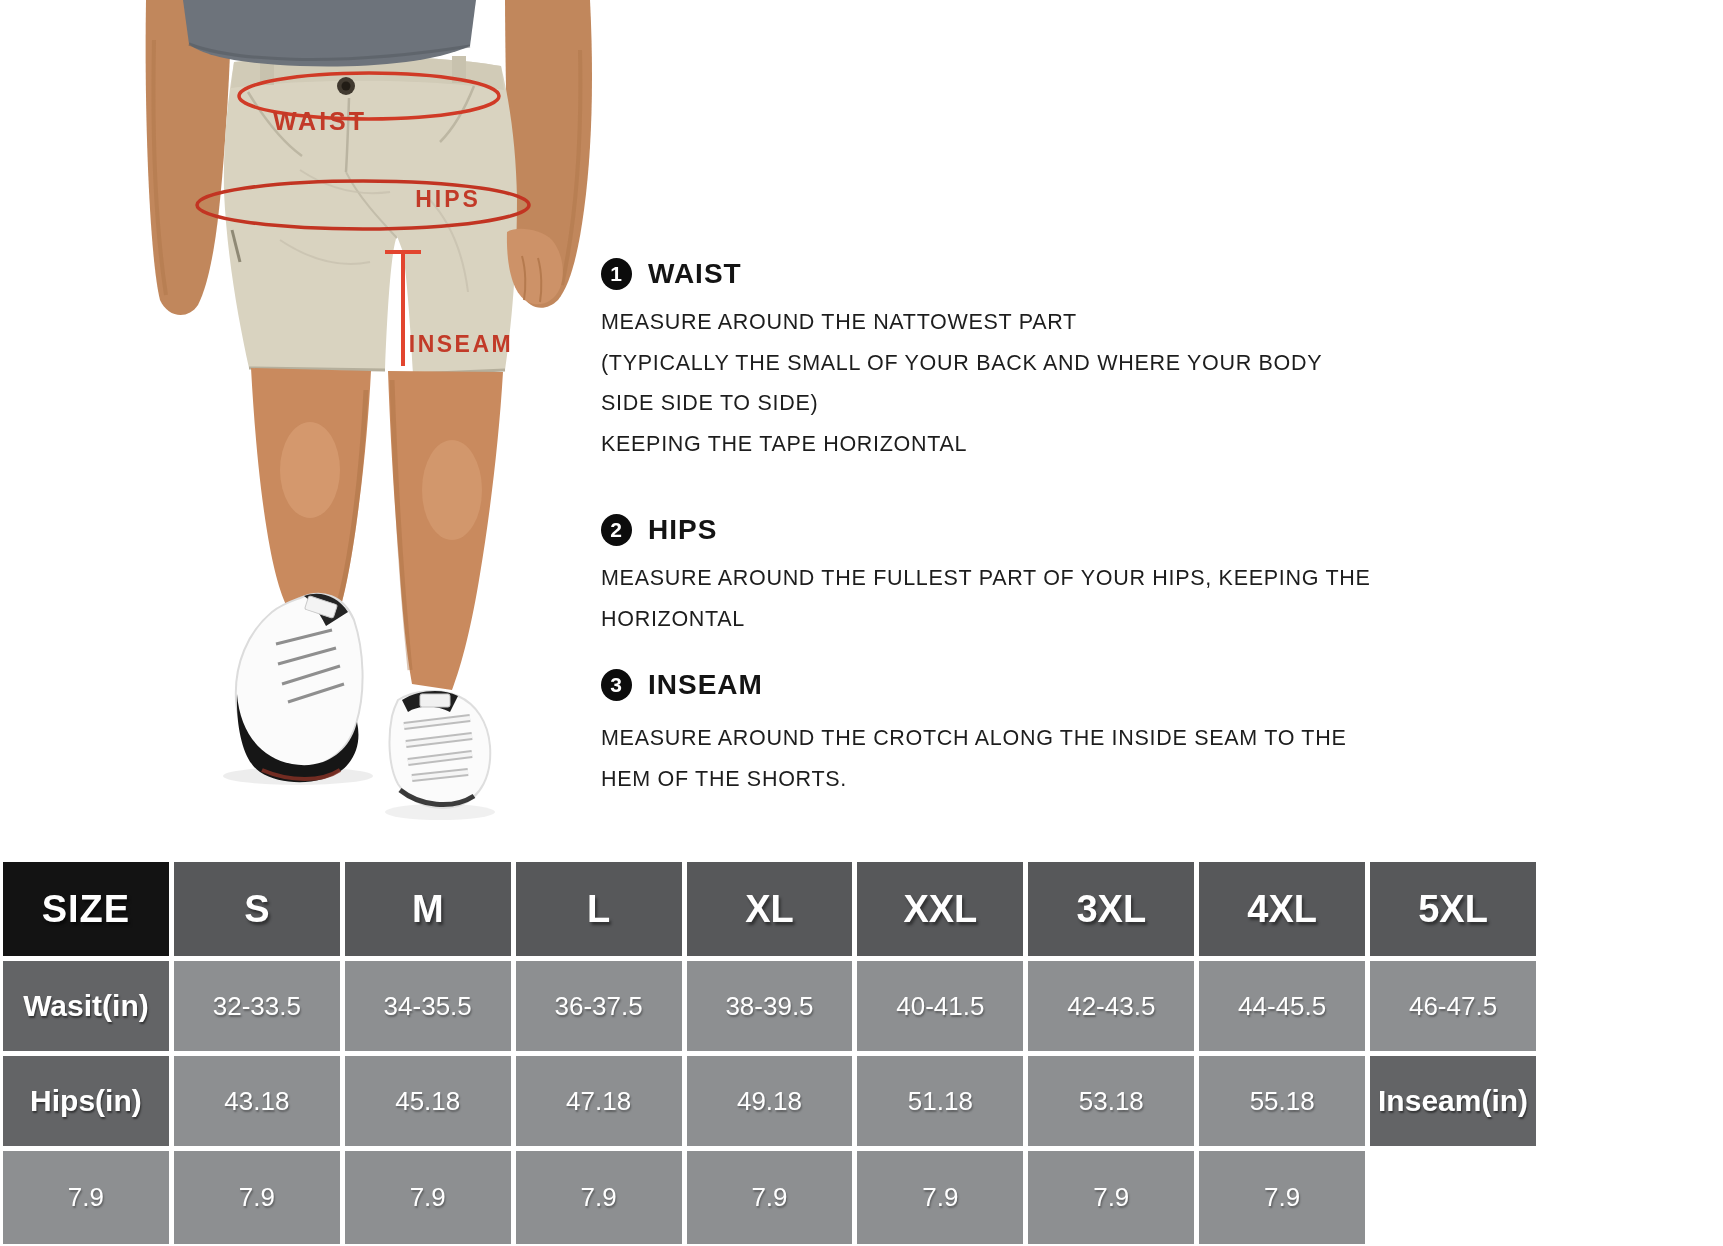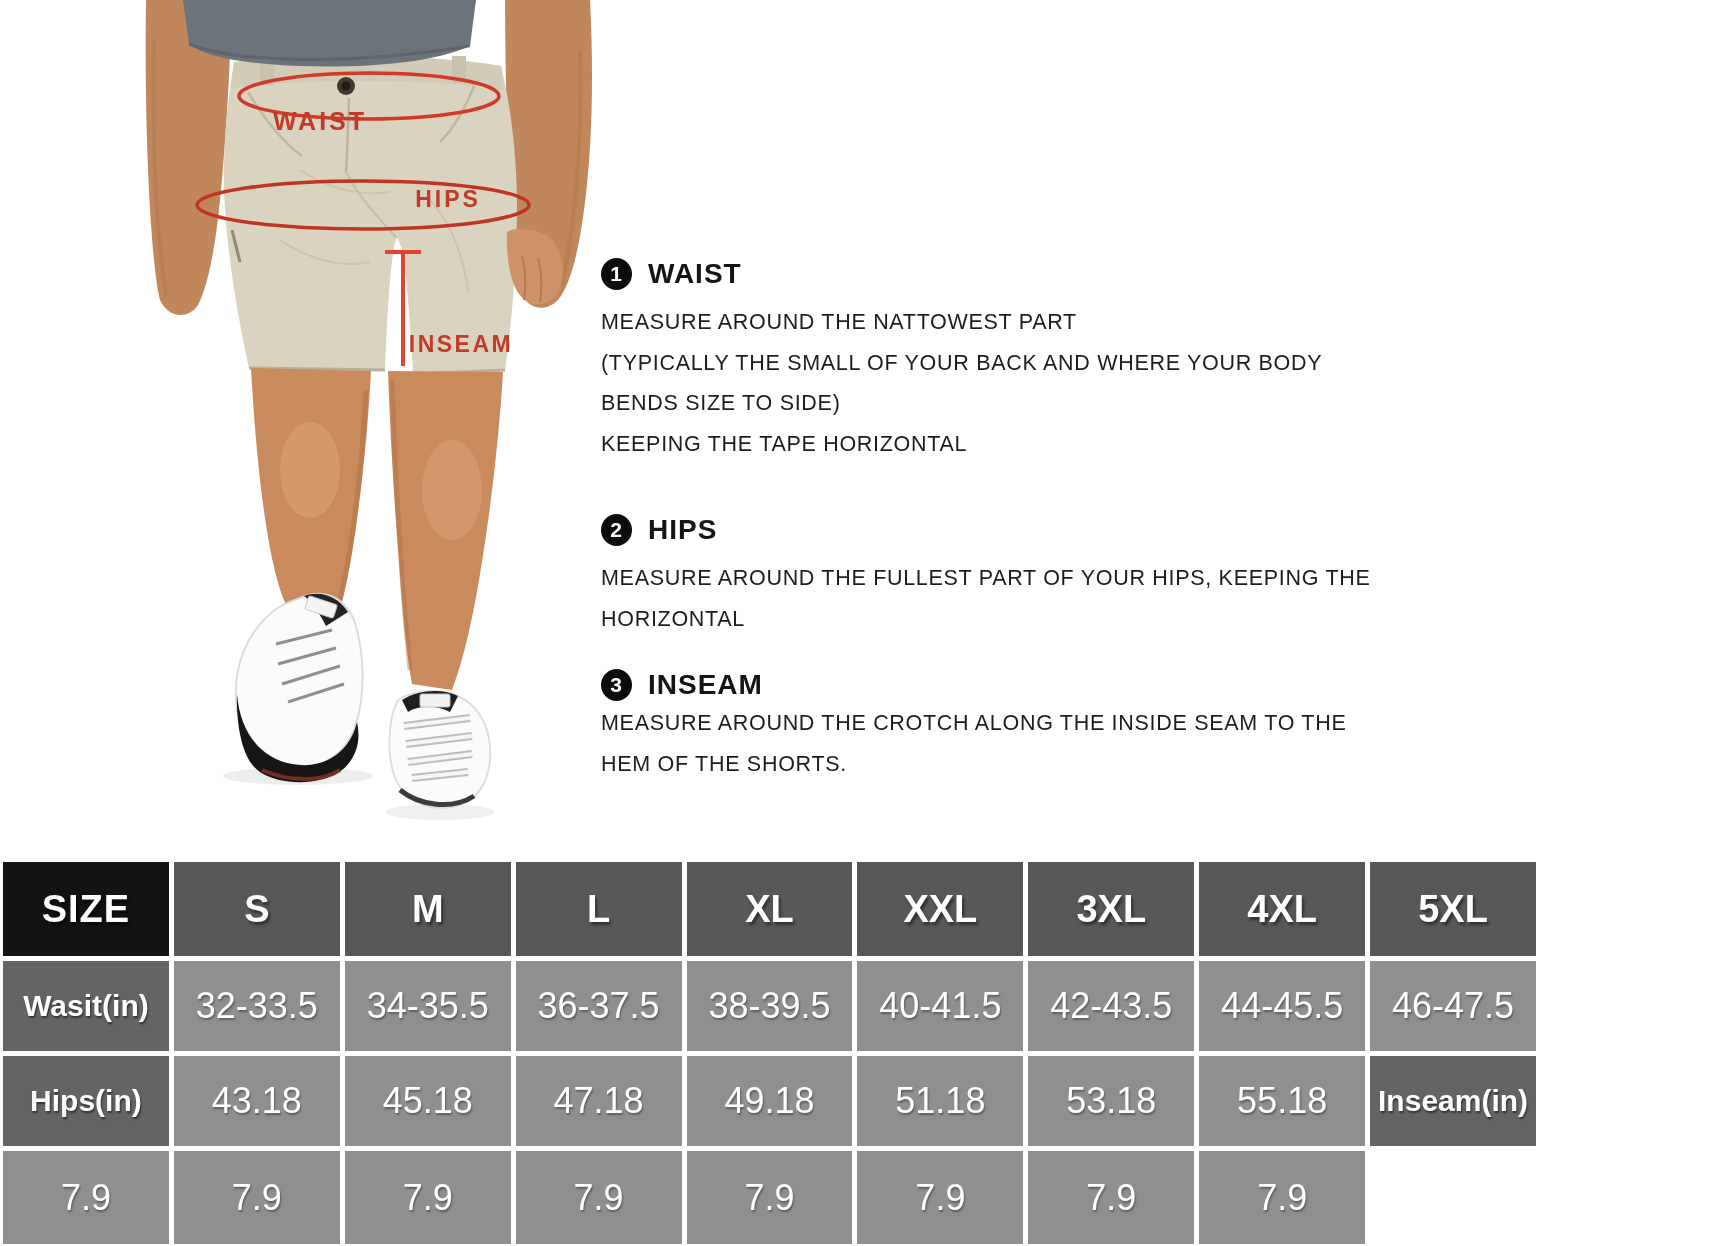--- a/index.html
+++ b/index.html
@@ -12,37 +12,37 @@
   
   .instructions{position:absolute;left:601px;top:256px;width:780px;}
   .instr-head{display:flex;align-items:center;gap:16px;height:36px;
     font-size:28px;font-weight:700;color:#141414;letter-spacing:1px;}
   .badge{width:31px;height:32px;border-radius:50%;background:#0c0c0c;color:#ffffff;
     font-size:21px;font-weight:700;display:flex;align-items:center;justify-content:center;flex:0 0 auto;}
   .lines{margin-top:10px;}
   .instr-line{font-size:21.5px;line-height:40.5px;color:#1d1d1d;letter-spacing:0.7px;white-space:nowrap;}
   .sec2{margin-top:48px;}
   .sec3{margin-top:28px;}
-  .sec3 .lines{margin-top:0;}
+  .sec3 .lines{margin-top:15px;}
   
   .size-table{
     position:absolute;left:0;top:861px;width:1539px;height:385px;box-sizing:border-box;
     background:#ffffff;display:grid;
     grid-template-columns:repeat(9,1fr);
     grid-template-rows:94px 90px 90px 93px;
     gap:5px;padding:1px 3px 8px 3px;
   }
   .cell{display:flex;align-items:center;justify-content:center;color:#ffffff;white-space:nowrap;}
   .c-size{background:#131313;font-size:38px;font-weight:700;letter-spacing:1px;
     text-shadow:2px 3px 3px rgba(0,0,0,0.55);}
   .c-head{background:#57585a;font-size:38px;font-weight:700;
     text-shadow:2px 3px 3px rgba(0,0,0,0.45);}
   .c-label{background:#636466;font-size:30px;font-weight:700;
     text-shadow:1px 2px 2px rgba(0,0,0,0.5);}
-  .c-val{background:#8d8f91;font-size:36px;font-weight:400;
+  .c-val{background:#8d8f91;font-size:26px;font-weight:400;
     text-shadow:1px 2px 2px rgba(0,0,0,0.35);}
 </style>
 </head>
 <body>
 
 <div class="stage">
 
   <div class="photo">
     <svg width="600" height="862" viewBox="0 0 600 862" xmlns="http://www.w3.org/2000/svg">
 
@@ -111,21 +111,21 @@
   <div class="instructions">
 
     <div class="section sec1">
       <div class="instr-head">
         <span class="badge">1</span>
         <span>WAIST</span>
       </div>
       <div class="lines">
         <div class="instr-line">MEASURE AROUND THE NATTOWEST PART</div>
         <div class="instr-line">(TYPICALLY THE SMALL OF YOUR BACK AND WHERE YOUR BODY</div>
-        <div class="instr-line">BENDS SIZE TO SIDE)</div>
+        <div class="instr-line">SIDE SIDE TO SIDE)</div>
         <div class="instr-line">KEEPING THE TAPE HORIZONTAL</div>
       </div>
     </div>
 
     <div class="section sec2">
       <div class="instr-head">
         <span class="badge">2</span>
         <span>HIPS</span>
       </div>
       <div class="lines">

